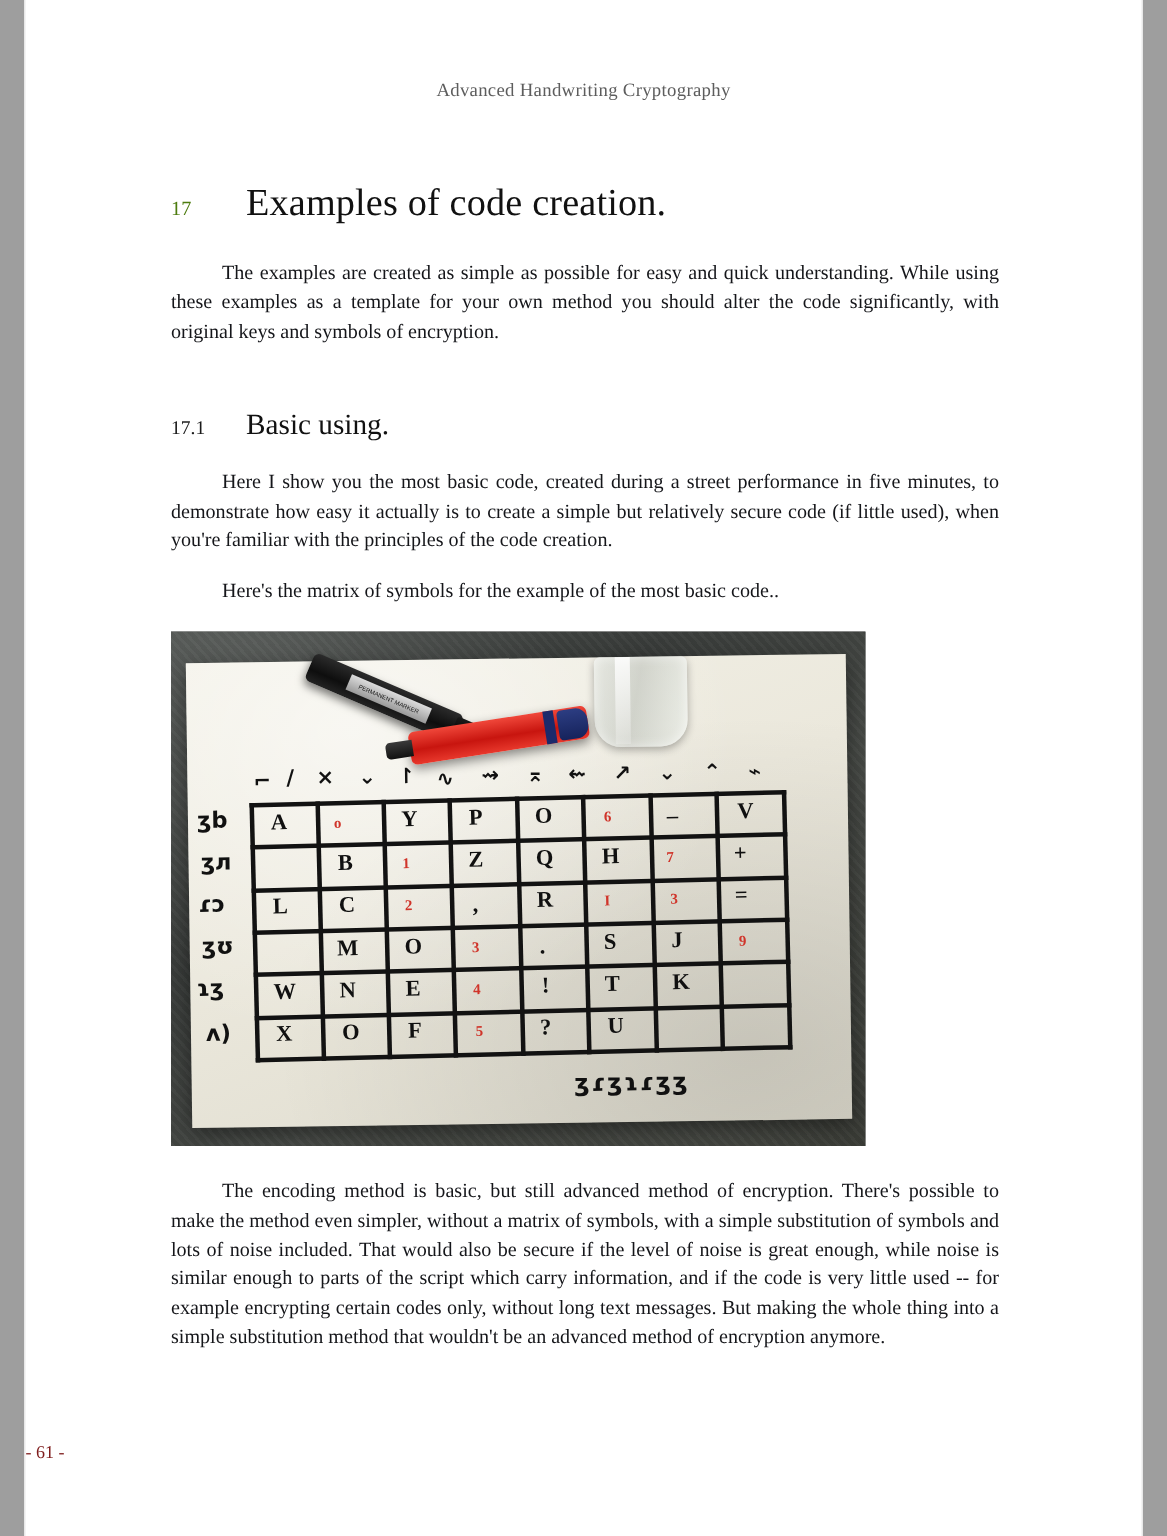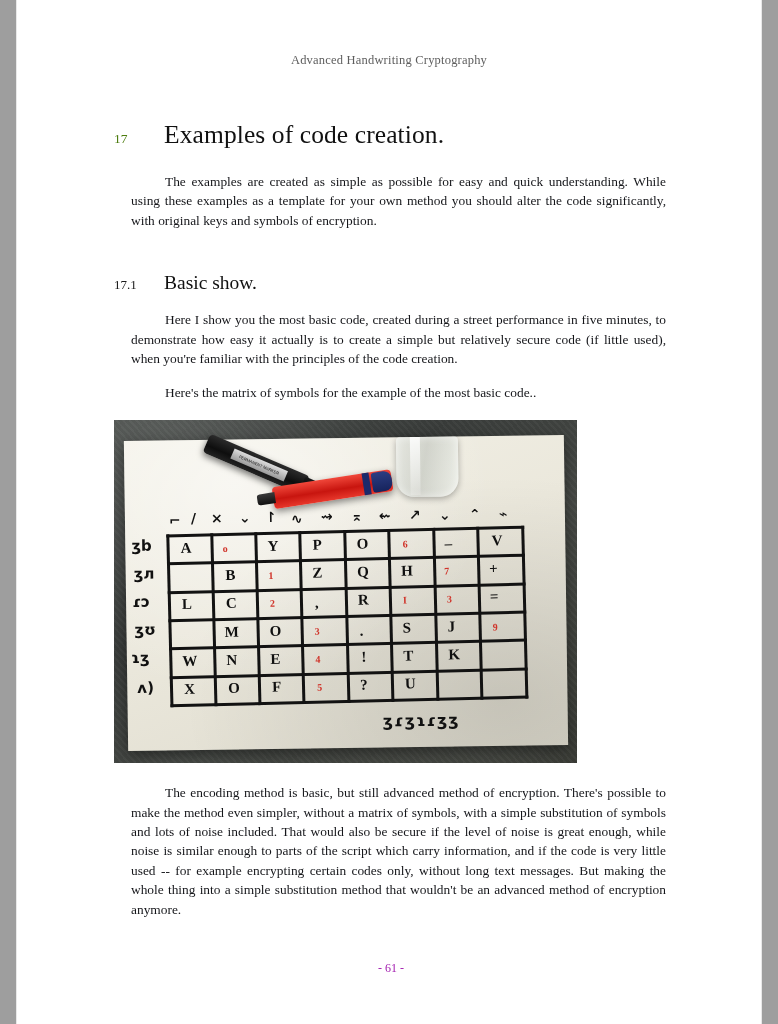--- a/index.html
+++ b/index.html
@@ -63,21 +63,21 @@
     width: 50px;
     font-size: 13px;
     color: #1a1a1a;
     padding-top: 5px;
   }
   .section .title {
     font-size: 19.5px;
     color: #111;
   }
   p.body {
-    margin: 0 0 14px 17px;
+    margin: 0 0 14px 0;
     font-size: 13.4px;
     line-height: 1.45;
     color: #15161a;
     text-align: justify;
     text-indent: 34px;
   }
   p.tight {
     margin-bottom: 6px;
   }
   .figure {
@@ -224,44 +224,44 @@
   }
   .toprow span, .leftcol span {
     position: absolute;
     font-family: "DejaVu Sans", sans-serif;
   }
   .footer {
     position: absolute;
     bottom: 48px;
     left: 0;
     width: 748px;
-    text-align: center;
+    text-align: left;
     font-size: 12px;
-    color: #a21caf;
+    color: #7f1d1d;
   }
 </style>
 </head>
 <body>
 
 <div class="page">
 
   <div class="running-head">Advanced Handwriting Cryptography</div>
 
   <div class="content">
 
     <div class="chapter">
       <div class="num">17</div>
       <div class="title">Examples of code creation.</div>
     </div>
 
     <p class="body">The examples are created as simple as possible for easy and quick understanding. While using these examples as a template for your own method you should alter the code significantly, with original keys and symbols of encryption.</p>
 
     <div class="section">
       <div class="num">17.1</div>
-      <div class="title">Basic show.</div>
+      <div class="title">Basic using.</div>
     </div>
 
     <p class="body">Here I show you the most basic code, created during a street performance in five minutes, to demonstrate how easy it actually is to create a simple but relatively secure code (if little used), when you're familiar with the principles of the code creation.</p>
     <p class="body tight">Here's the matrix of symbols for the example of the most basic code..</p>
 
     <div class="figure">
       <div class="stone"></div>
 
       <div class="sheet">
 

